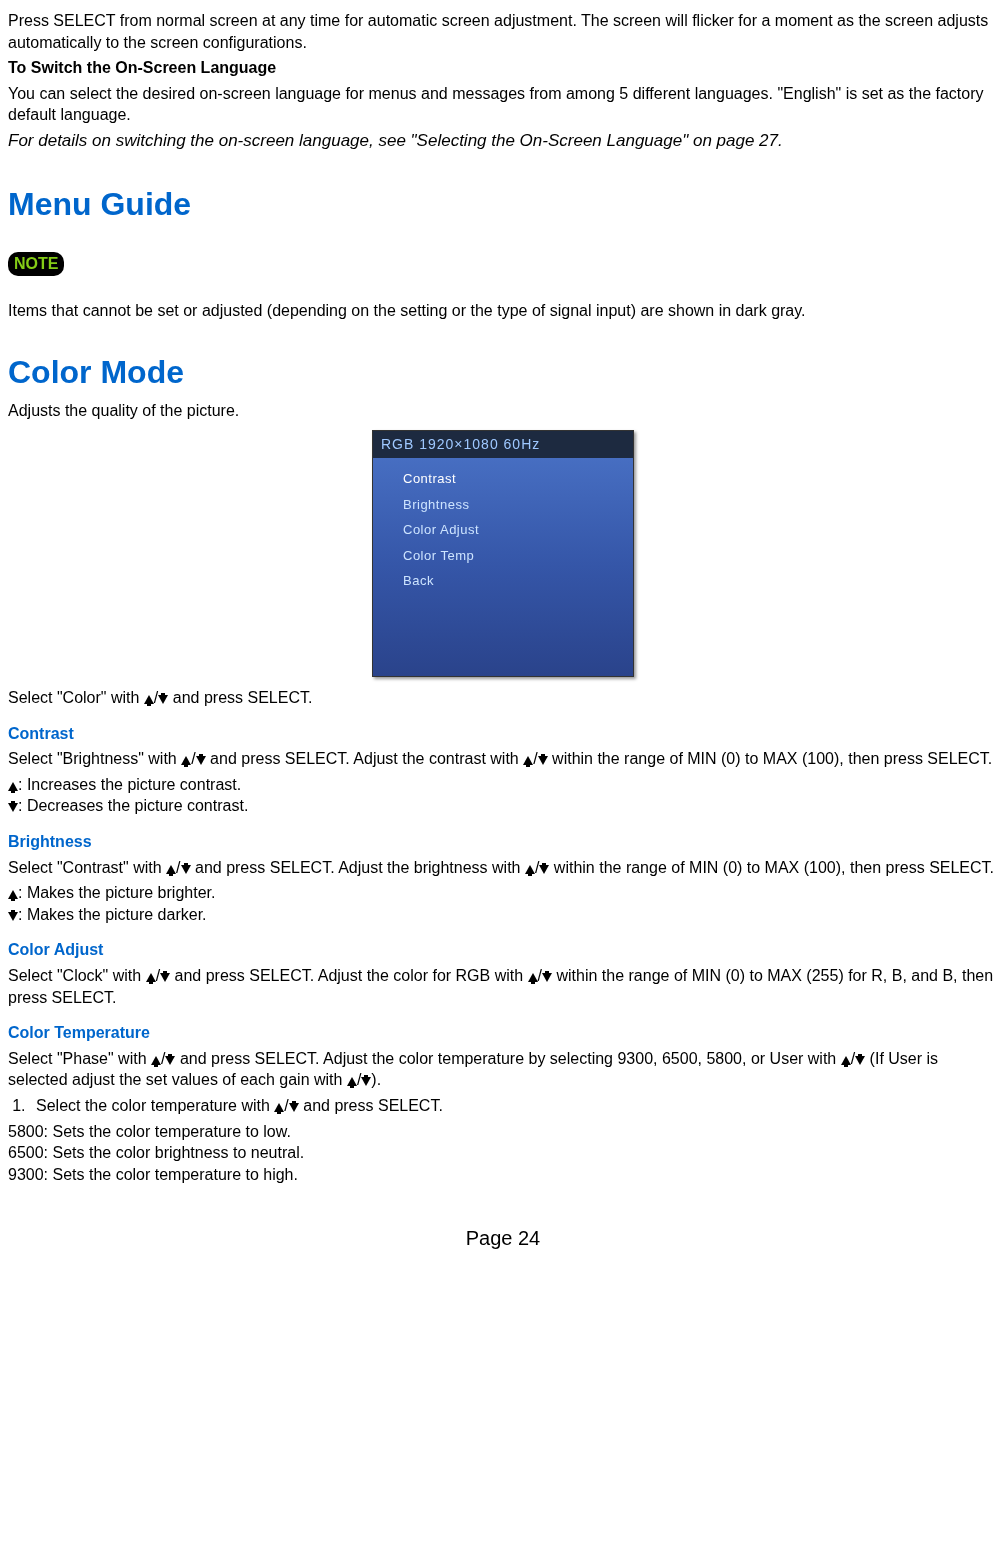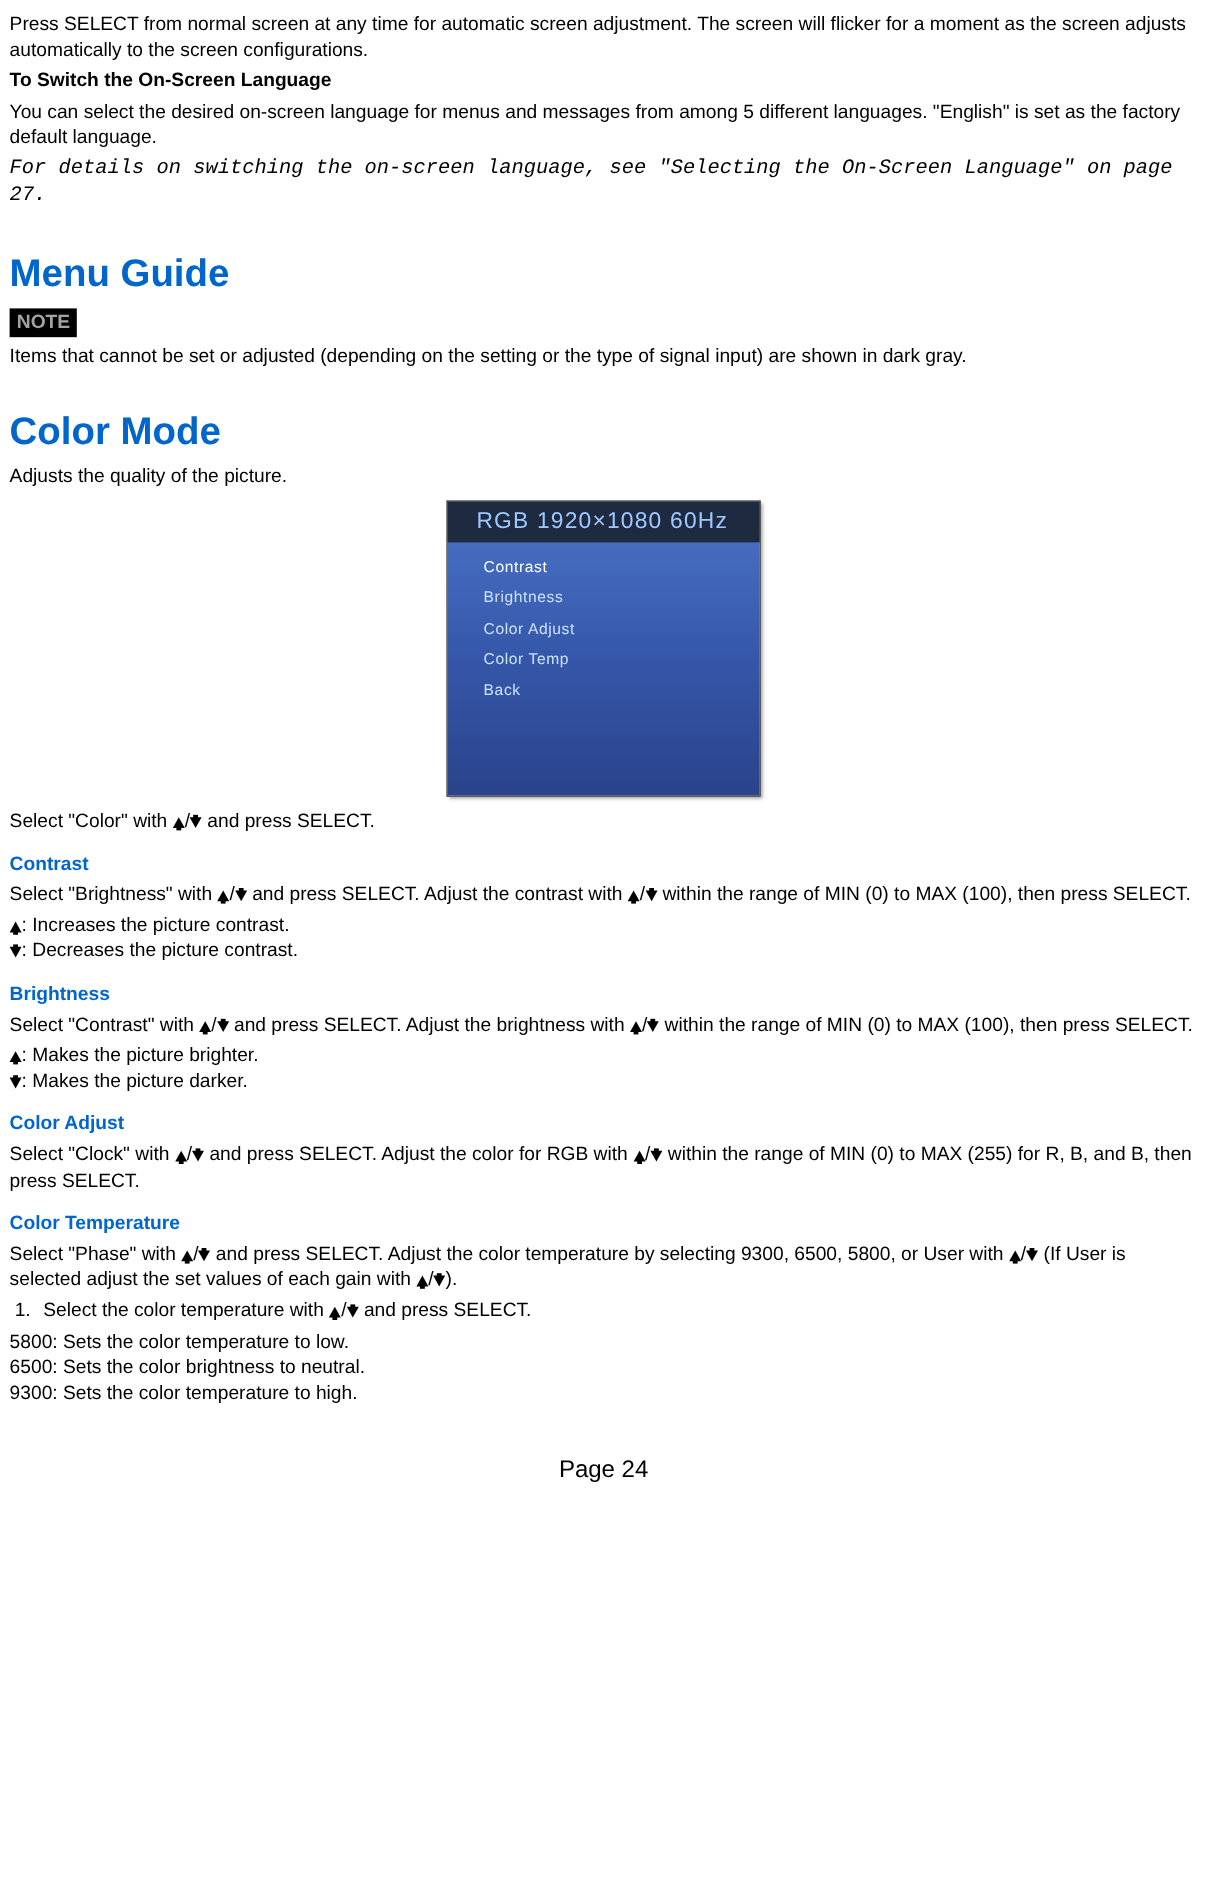--- a/index.html
+++ b/index.html
@@ -21,40 +21,41 @@
   }
   .h2-blue {
     color: #0066cc;
     font-size: 16px;
     font-weight: bold;
     margin: 14px 0 4px 0;
   }
   .note-box {
     display: inline-block;
     background: #000;
-    color: #a3a3a3;
+    color: #84cc16;
     font-weight: bold;
     padding: 1px 6px;
-    margin: 2px 0;
+    margin: 20px 0;
+    border-radius: 10px;
   }
-  .italic { font-style: italic; font-family: Liberation Mono, monospace; font-size:17px;}
+  .italic { font-style: italic; font-family: Liberation Sans, sans-serif; font-size:17px;}
   .osd-container {
     width: 260px;
     height: 245px;
     margin: 8px auto 10px auto;
     background: linear-gradient(180deg,#4b74c8 0%, #3556a8 55%, #2a438b 100%);
     border: 1px solid #333;
     position: relative;
     font-family: Arial, sans-serif;
   }
   .osd-header {
     background: #1d2a40;
     color: #9fc8ff;
-    font-size: 19px;
-    padding: 4px 24px;
+    font-size: 14px;
+    padding: 4px 8px;
     letter-spacing: 1px;
   }
   .osd-list {
     list-style: none;
     padding: 8px 0 0 30px;
     margin: 0;
   }
   .osd-list li {
     color: #cde4ff;
     font-size: 13px;

